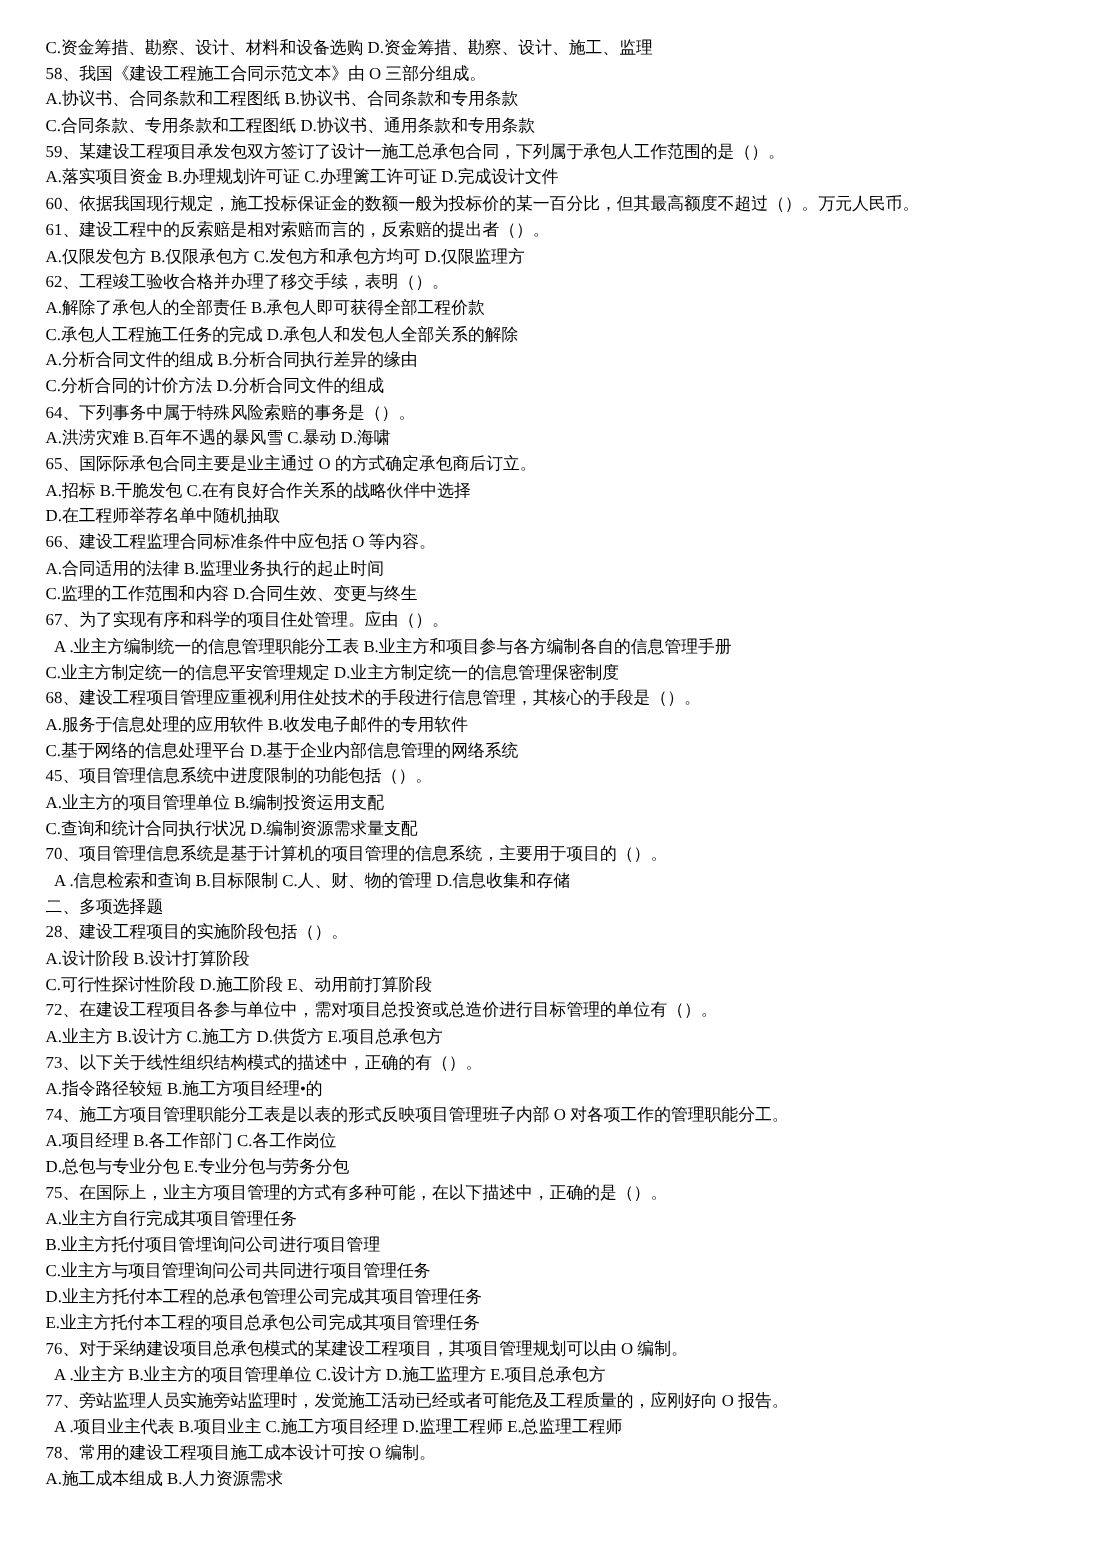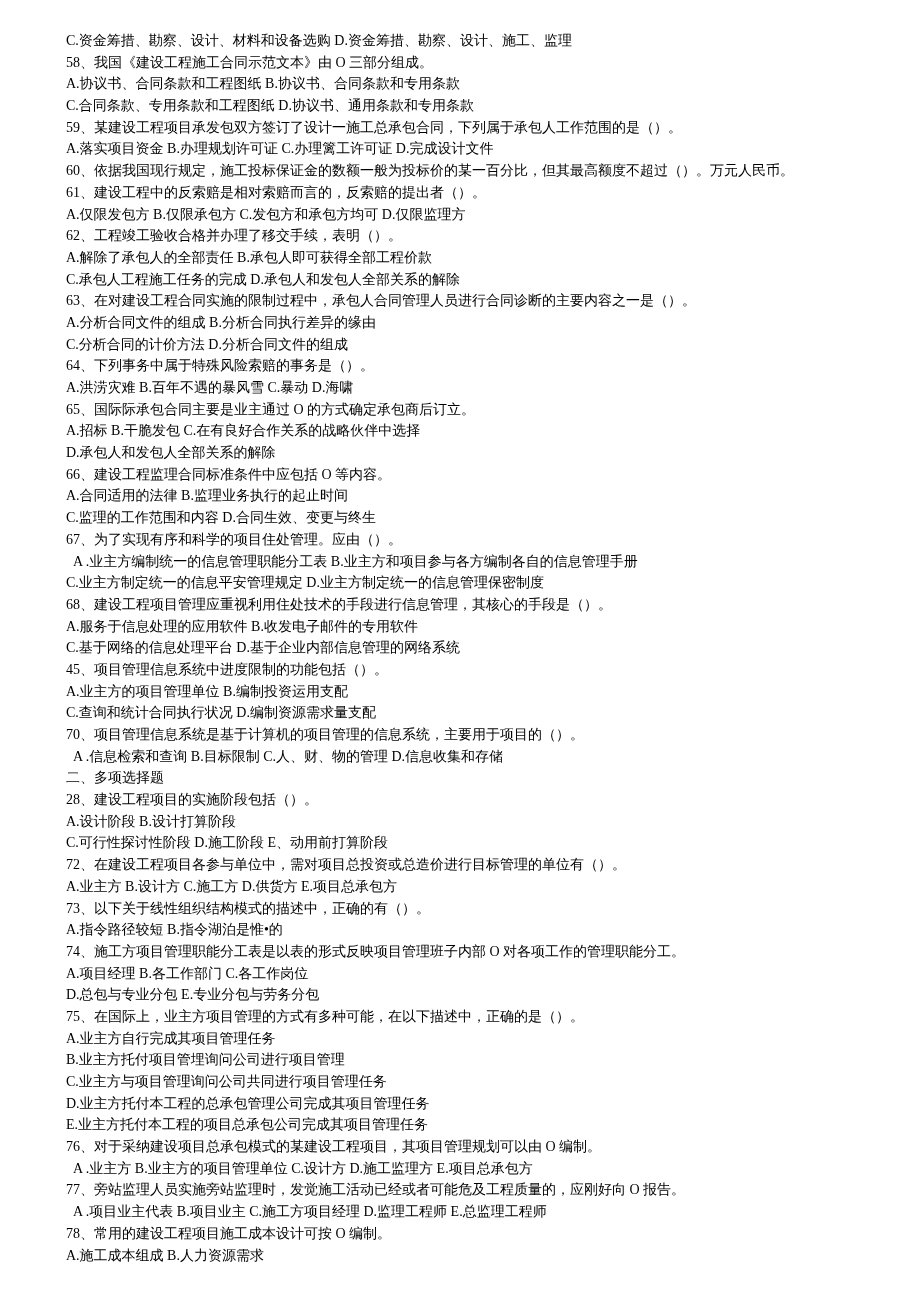--- a/index.html
+++ b/index.html
@@ -9,47 +9,45 @@
     font-size: 14px;
     line-height: 1.55;
     color: #000;
     background: #fff;
     width: 920px;
     box-sizing: border-box;
   }
   .line {
     white-space: pre-wrap;
     word-break: break-all;
-    margin-left: 28px;
   }
 </style>
 </head>
 <body>
 
 <div id="doc">
     <div class="line">C.资金筹措、勘察、设计、材料和设备选购 D.资金筹措、勘察、设计、施工、监理</div>
     <div class="line">58、我国《建设工程施工合同示范文本》由 O 三部分组成。</div>
     <div class="line">A.协议书、合同条款和工程图纸 B.协议书、合同条款和专用条款</div>
     <div class="line">C.合同条款、专用条款和工程图纸 D.协议书、通用条款和专用条款</div>
     <div class="line">59、某建设工程项目承发包双方签订了设计一施工总承包合同，下列属于承包人工作范围的是（）。</div>
     <div class="line">A.落实项目资金 B.办理规划许可证 C.办理篱工许可证 D.完成设计文件</div>
     <div class="line">60、依据我国现行规定，施工投标保证金的数额一般为投标价的某一百分比，但其最高额度不超过（）。万元人民币。</div>
     <div class="line">61、建设工程中的反索赔是相对索赔而言的，反索赔的提出者（）。</div>
     <div class="line">A.仅限发包方 B.仅限承包方 C.发包方和承包方均可 D.仅限监理方</div>
     <div class="line">62、工程竣工验收合格并办理了移交手续，表明（）。</div>
     <div class="line">A.解除了承包人的全部责任 B.承包人即可获得全部工程价款</div>
     <div class="line">C.承包人工程施工任务的完成 D.承包人和发包人全部关系的解除</div>
-    <div class="line">63、在对建设工程合同实施的限制过程中，承包人合同管理人员进行合同诊断的主要内容之一是（）。</div>
     <div class="line">A.分析合同文件的组成 B.分析合同执行差异的缘由</div>
     <div class="line">C.分析合同的计价方法 D.分析合同文件的组成</div>
     <div class="line">64、下列事务中属于特殊风险索赔的事务是（）。</div>
     <div class="line">A.洪涝灾难 B.百年不遇的暴风雪 C.暴动 D.海啸</div>
     <div class="line">65、国际际承包合同主要是业主通过 O 的方式确定承包商后订立。</div>
     <div class="line">A.招标 B.干脆发包 C.在有良好合作关系的战略伙伴中选择</div>
-    <div class="line">D.承包人和发包人全部关系的解除</div>
+    <div class="line">D.在工程师举荐名单中随机抽取</div>
     <div class="line">66、建设工程监理合同标准条件中应包括 O 等内容。</div>
     <div class="line">A.合同适用的法律 B.监理业务执行的起止时间</div>
     <div class="line">C.监理的工作范围和内容 D.合同生效、变更与终生</div>
     <div class="line">67、为了实现有序和科学的项目住处管理。应由（）。</div>
     <div class="line">  A .业主方编制统一的信息管理职能分工表 B.业主方和项目参与各方编制各自的信息管理手册</div>
     <div class="line">C.业主方制定统一的信息平安管理规定 D.业主方制定统一的信息管理保密制度</div>
     <div class="line">68、建设工程项目管理应重视利用住处技术的手段进行信息管理，其核心的手段是（）。</div>
     <div class="line">A.服务于信息处理的应用软件 B.收发电子邮件的专用软件</div>
     <div class="line">C.基于网络的信息处理平台 D.基于企业内部信息管理的网络系统</div>
     <div class="line">45、项目管理信息系统中进度限制的功能包括（）。</div>
@@ -57,21 +55,21 @@
     <div class="line">C.查询和统计合同执行状况 D.编制资源需求量支配</div>
     <div class="line">70、项目管理信息系统是基于计算机的项目管理的信息系统，主要用于项目的（）。</div>
     <div class="line">  A .信息检索和查询 B.目标限制 C.人、财、物的管理 D.信息收集和存储</div>
     <div class="line">二、多项选择题</div>
     <div class="line">28、建设工程项目的实施阶段包括（）。</div>
     <div class="line">A.设计阶段 B.设计打算阶段</div>
     <div class="line">C.可行性探讨性阶段 D.施工阶段 E、动用前打算阶段</div>
     <div class="line">72、在建设工程项目各参与单位中，需对项目总投资或总造价进行目标管理的单位有（）。</div>
     <div class="line">A.业主方 B.设计方 C.施工方 D.供货方 E.项目总承包方</div>
     <div class="line">73、以下关于线性组织结构模式的描述中，正确的有（）。</div>
-    <div class="line">A.指令路径较短 B.指令湖泊是惟•的</div>
+    <div class="line">A.指令路径较短 B.施工方项目经理•的</div>
     <div class="line">74、施工方项目管理职能分工表是以表的形式反映项目管理班子内部 O 对各项工作的管理职能分工。</div>
     <div class="line">A.项目经理 B.各工作部门 C.各工作岗位</div>
     <div class="line">D.总包与专业分包 E.专业分包与劳务分包</div>
     <div class="line">75、在国际上，业主方项目管理的方式有多种可能，在以下描述中，正确的是（）。</div>
     <div class="line">A.业主方自行完成其项目管理任务</div>
     <div class="line">B.业主方托付项目管埋询问公司进行项目管理</div>
     <div class="line">C.业主方与项目管理询问公司共同进行项目管理任务</div>
     <div class="line">D.业主方托付本工程的总承包管理公司完成其项目管理任务</div>
     <div class="line">E.业主方托付本工程的项目总承包公司完成其项目管理任务</div>
     <div class="line">76、对于采纳建设项目总承包模式的某建设工程项目，其项目管理规划可以由 O 编制。</div>

